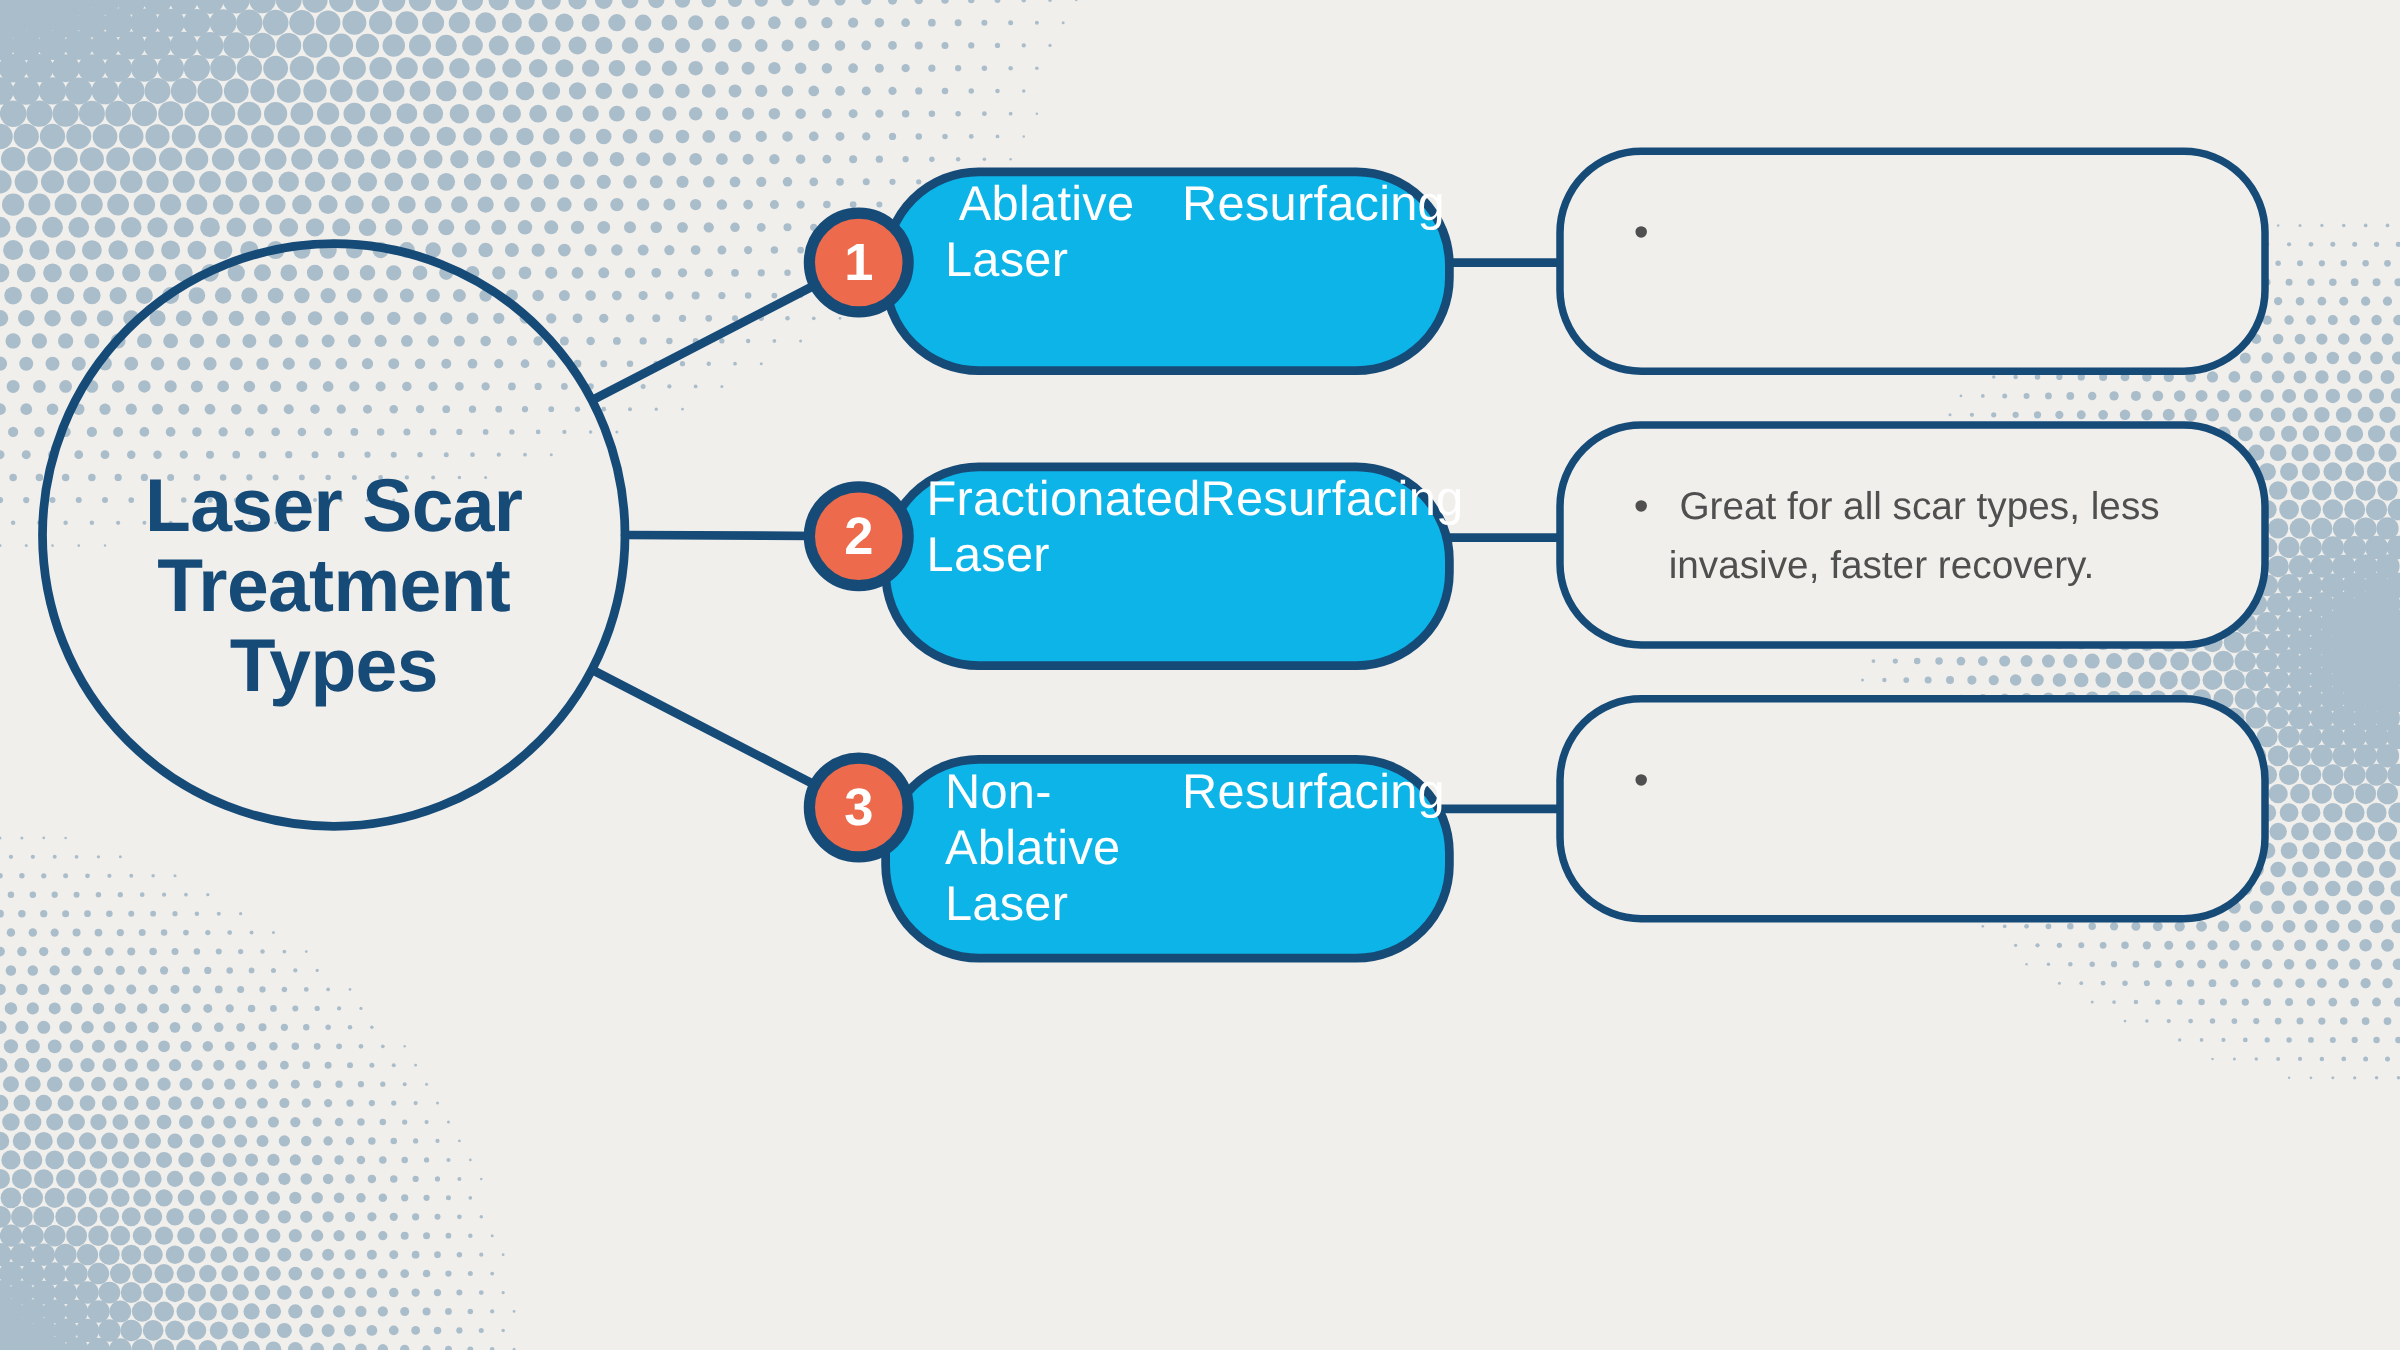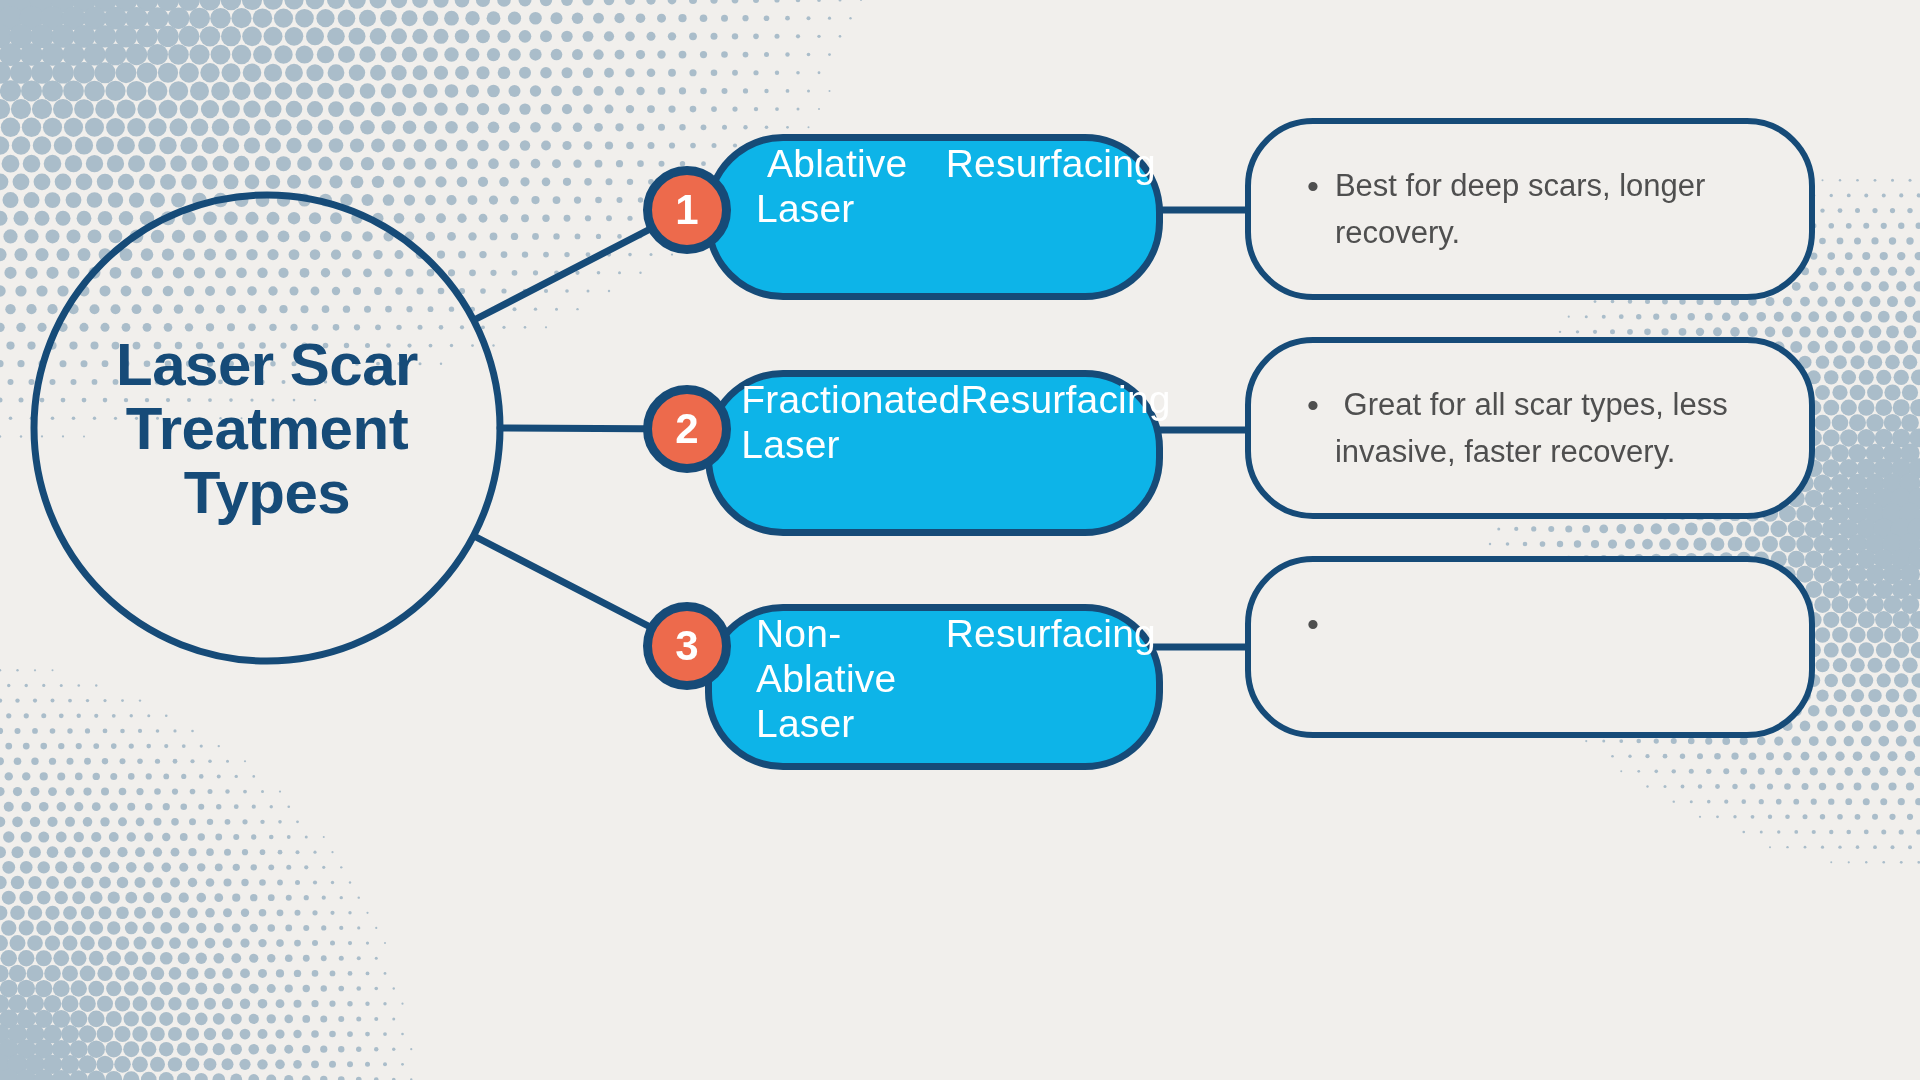--- a/index.html
+++ b/index.html
@@ -18,21 +18,21 @@
 
   svg.halftone{position:absolute;z-index:1;}
   #ht-tl{left:0;top:0;}
   #ht-bl{left:0;top:640px;}
   #ht-r{left:1455px;top:150px;}
 
   svg.lines{position:absolute;left:0;top:0;z-index:2;}
   .lines circle, .lines line{stroke:var(--navy);fill:none;}
 
   .main-title{
-    position:absolute;left:17px;top:333px;width:500px;z-index:3;
+    position:absolute;left:17px;top:373px;width:500px;z-index:3;
     text-align:center;color:var(--navy);
     font-size:60px;line-height:64px;font-weight:700;
     white-space:pre-line;letter-spacing:-0.5px;
   }
 
   .pill{
     position:absolute;left:705px;width:458px;height:166px;z-index:3;
     background:var(--cyan);border:7px solid var(--navy);border-radius:78px;
     display:flex;justify-content:center;
     padding-left:44px;
@@ -2311,24 +2311,20 @@
 
   <div class="pill pill-1">
     <span class="pill-line"> Ablative Laser</span>
     <span class="pill-line">Resurfacing</span>
   </div>
   <div class="badge badge-1">
     <span>1</span>
   </div>
   <div class="descbox descbox-1">
     <span class="bullet">•</span>
-    <div class="desc-text">
-      <span class="desc-line">Best for deep scars, longer</span>
-      <span class="desc-line">recovery.</span>
-    </div>
   </div>
 
   <div class="pill pill-2">
     <span class="pill-line">Fractionated Laser</span>
     <span class="pill-line">Resurfacing</span>
   </div>
   <div class="badge badge-2">
     <span>2</span>
   </div>
   <div class="descbox descbox-2">

